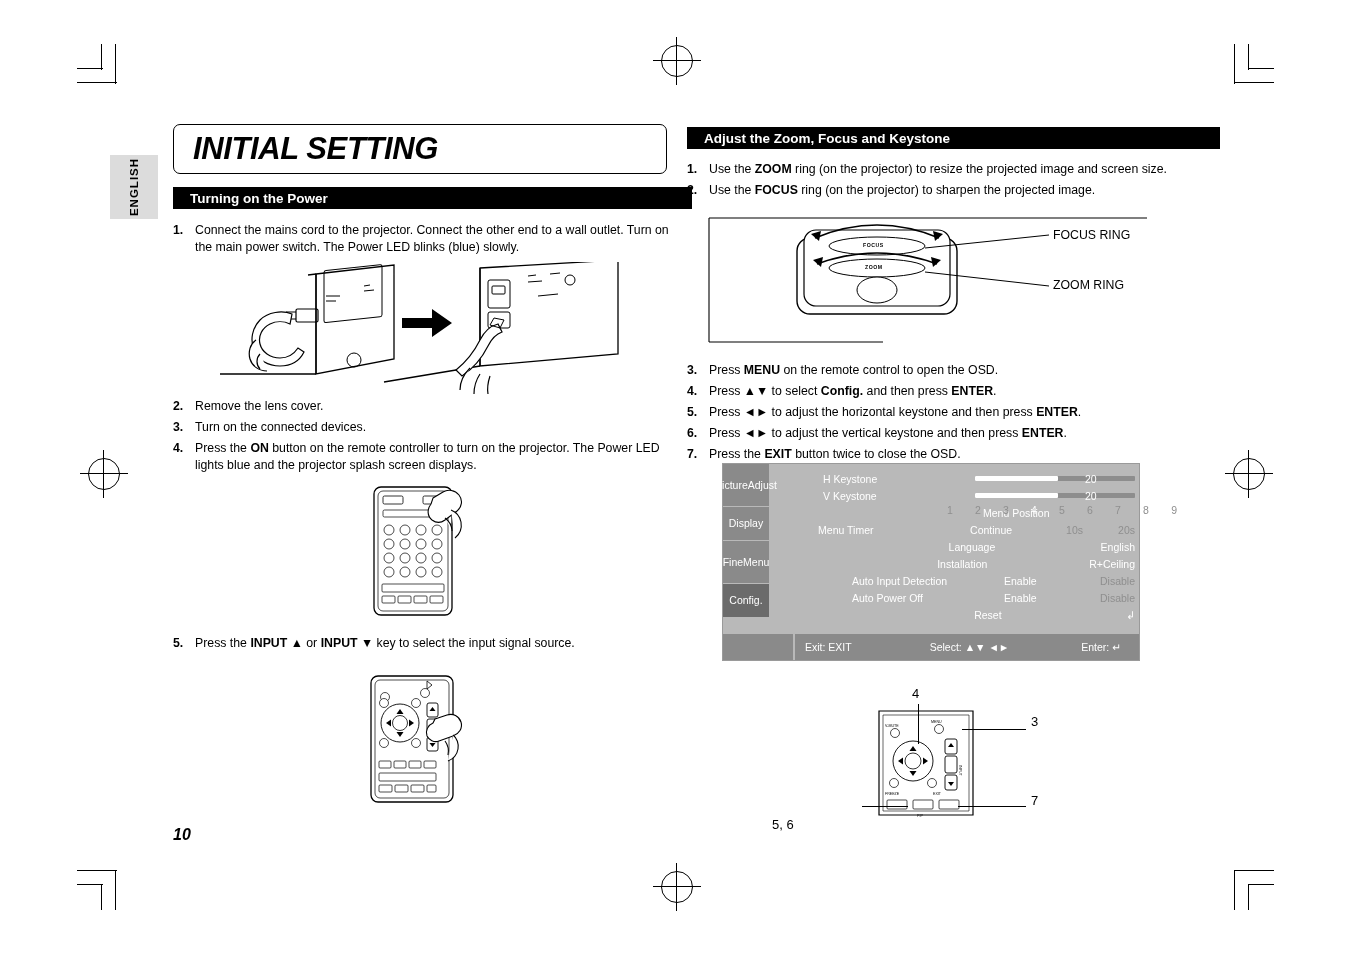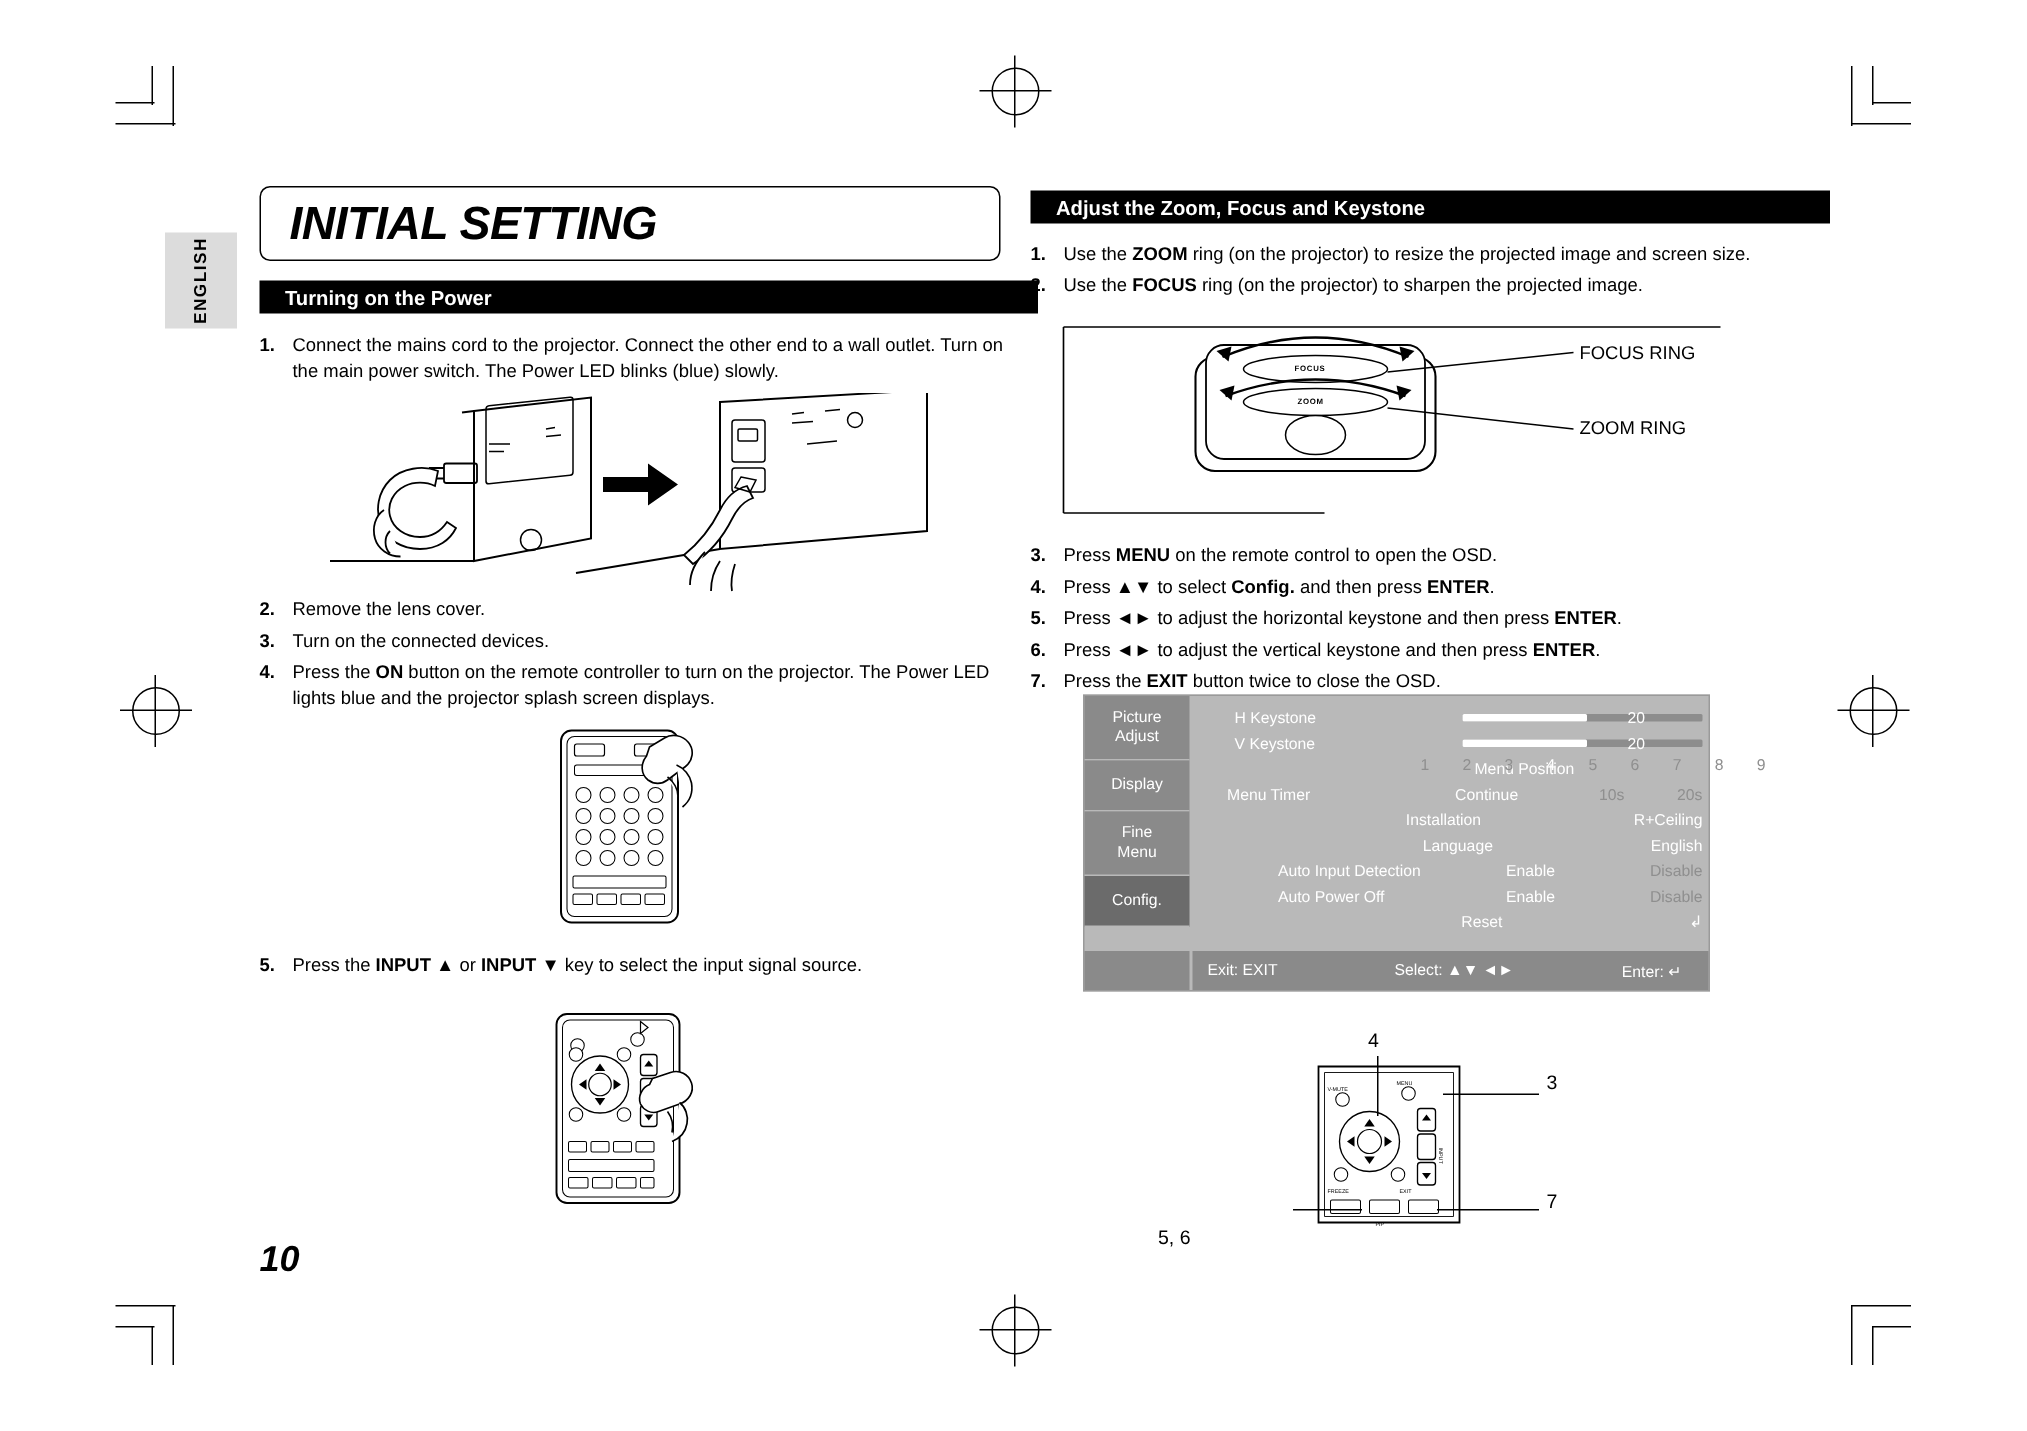--- a/index.html
+++ b/index.html
@@ -51,21 +51,21 @@
   .li .num{width:22px;flex:0 0 22px;font-weight:bold;}
   .li .txt{flex:1;}
   b{font-weight:bold;}
 
   #list-left{left:173px;top:222px;width:500px;}
   #list-left2{left:173px;top:635px;width:500px;}
   #list-right1{left:687px;top:161px;width:490px;}
   #list-right2{left:687px;top:362px;width:490px;}
 
   
-  .pageno{position:absolute;left:173px;top:826px;font-size:24px;font-weight:bold;font-style:italic;}
+  .pageno{position:absolute;left:173px;top:826px;font-size:16px;font-weight:bold;font-style:italic;}
 
   
   .fig{position:absolute;}
 
   
   #fig-rear{left:198px;top:262px;width:460px;height:135px;}
 
   
   #fig-remote1{left:367px;top:484px;width:110px;height:135px;}
   #fig-remote2{left:367px;top:673px;width:110px;height:133px;}
@@ -75,22 +75,22 @@
   .callout{position:absolute;font-size:12.3px;}
 
   
   #osd{
     position:absolute;left:722px;top:463px;width:418px;height:198px;
     background:#b9b9b9;border:1px solid #9a9a9a;box-sizing:border-box;
     font-size:10.5px;color:#fff;
   }
   #osd .leftcol{position:absolute;left:0;top:0;width:70px;height:100%;}
   .osd-tab{
-    position:absolute;left:0;width:70px;background:#8a8a8a;color:#fff;
-    display:flex;flex-direction:column;align-items:center;justify-content:center;
+    position:absolute;left:0;width:46px;background:#8a8a8a;color:#fff;
+    display:flex;flex-direction:row;align-items:center;justify-content:center;
     font-size:10.5px;line-height:13px;border-bottom:1px solid #b9b9b9;
   }
   .osd-tab.sel{background:#6b6b6b;}
   #osd .rows{position:absolute;left:72px;top:6px;right:4px;}
   .osd-row{position:relative;height:17px;display:flex;align-items:center;justify-content:flex-end;}
   .osd-row .lbl{width:152px;flex:0 0 152px;}
   .osd-row .val{color:#fff;}
   .osd-row .val.dim{color:#8f8f8f;}
   .osd-bar{position:relative;width:160px;height:5px;background:#8d8d8d;border-radius:1px;}
   .osd-bar i{position:absolute;left:0;top:0;height:5px;background:#ffffff;border-radius:1px;display:block;}
@@ -471,27 +471,27 @@
       </div>
 
       <div class="osd-row">
         <div class="lbl">Menu Timer</div>
         <span class="val" style="width:96px;display:inline-block;">Continue</span>
         <span class="val dim" style="width:52px;display:inline-block;">10s</span>
         <span class="val dim">20s</span>
       </div>
 
       <div class="osd-row">
+        <div class="lbl">Language</div>
+        <span class="val">English</span>
+      </div>
+
+      <div class="osd-row">
         <div class="lbl">Installation</div>
         <span class="val">R+Ceiling</span>
-      </div>
-
-      <div class="osd-row">
-        <div class="lbl">Language</div>
-        <span class="val">English</span>
       </div>
 
       <div class="osd-row">
         <div class="lbl">Auto Input Detection</div>
         <span class="val" style="width:96px;display:inline-block;">Enable</span>
         <span class="val dim">Disable</span>
       </div>
 
       <div class="osd-row">
         <div class="lbl">Auto Power Off</div>

